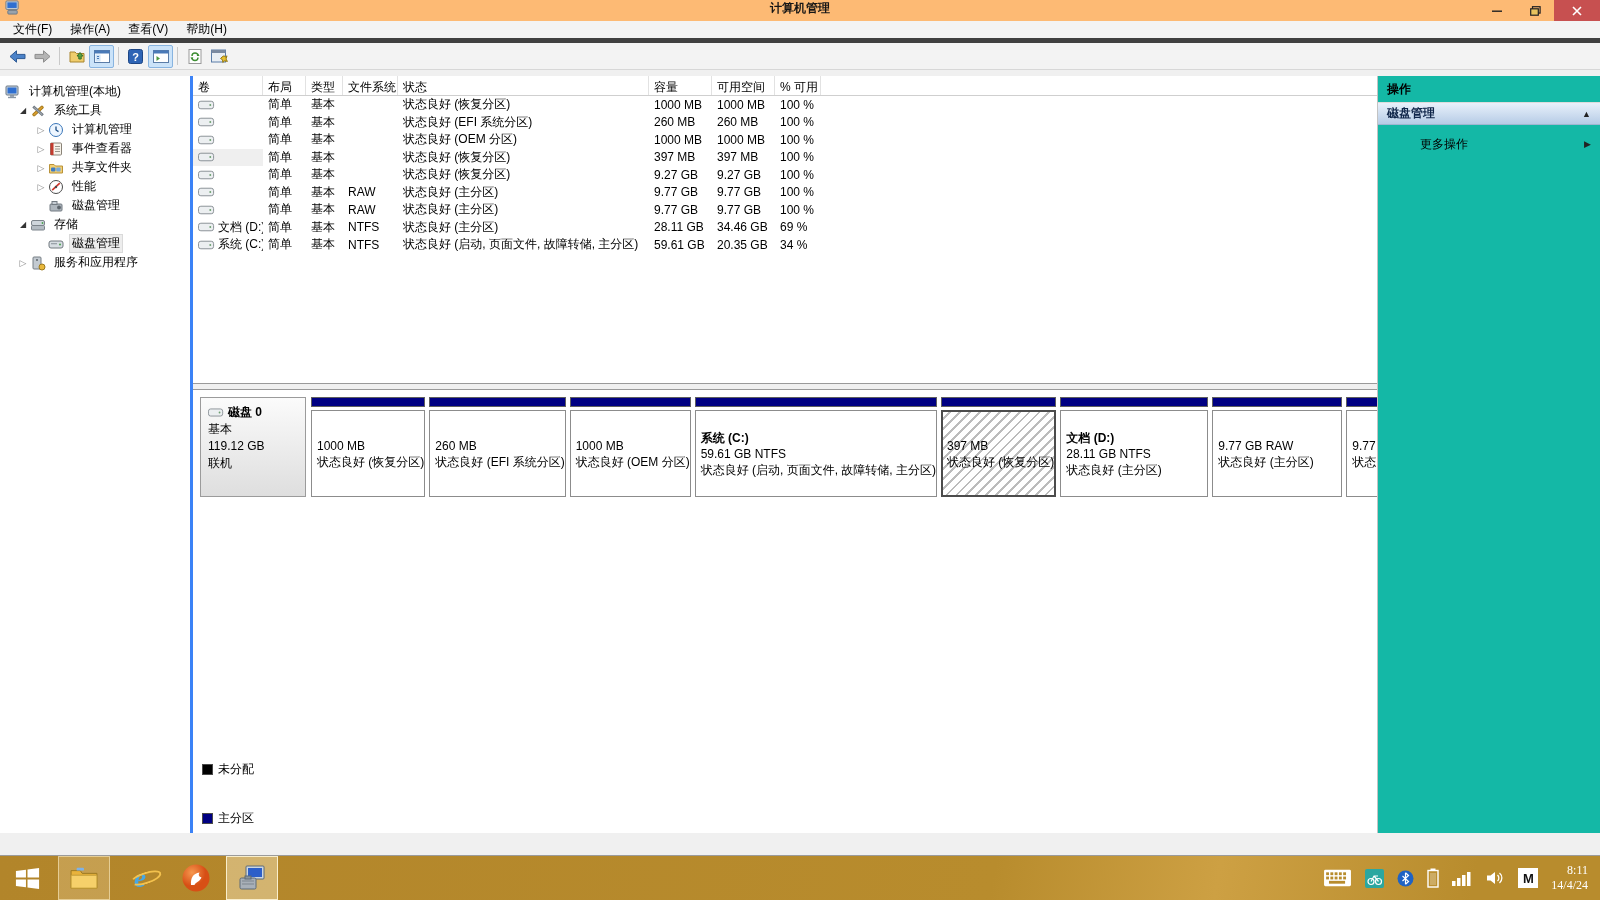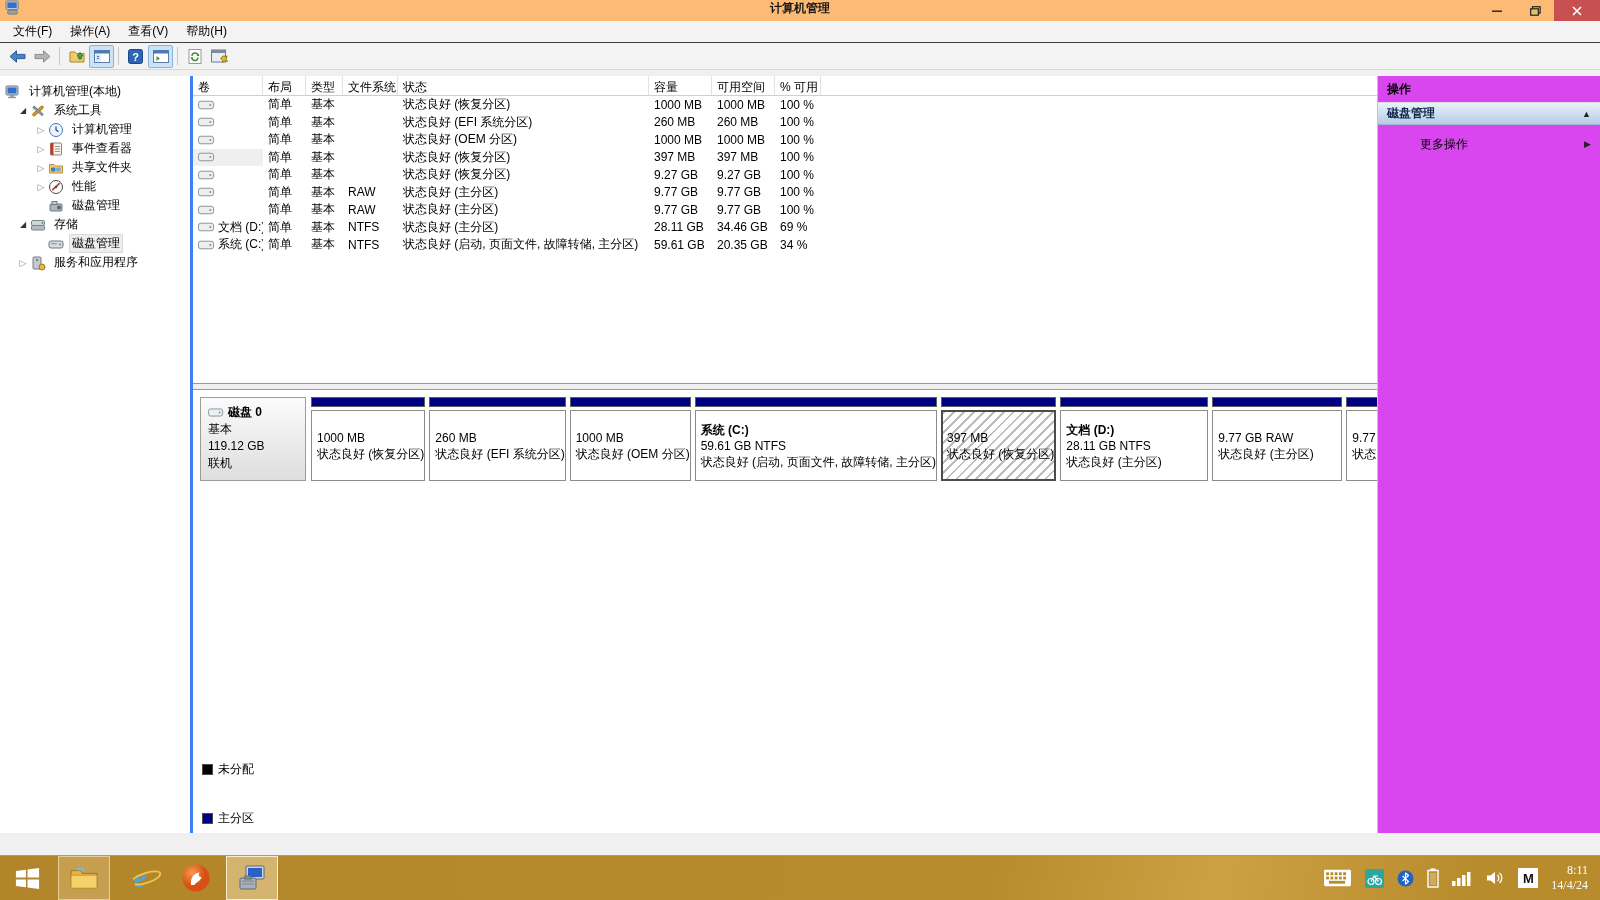--- a/index.html
+++ b/index.html
@@ -13,21 +13,21 @@
   
   .window { position:absolute; top:0; left:0; width:1600px; height:856px; background:#f0f0f0; border-bottom:1px solid #9b9b9b; }
 
   .titlebar { height:21px; background:#fdba74; display:flex; position:relative; }
   .titlebar .app-ic { margin-left:5px; }
   .titlebar .title { position:absolute; left:0; right:0; text-align:center; font-weight:600; color:#161616; }
   .win-controls { position:absolute; right:0; top:0; height:21px; display:flex; z-index:2; }
   .win-btn { width:38px; height:21px; display:flex; align-items:center; justify-content:center; color:#222; }
   .win-btn.close { width:46px; background:#c75050; color:#fff; }
 
-  .menubar { height:22px; background:#f3f3f3; display:flex; align-items:center; padding-left:4px; border-bottom:1px solid #404040; }
+  .menubar { height:22px; background:#f3f3f3; display:flex; align-items:center; padding-left:4px; border-bottom:5px solid #404040; }
   .menu-item { padding:2px 9px; cursor:default; }
 
   .toolbar { height:27px; background:#f3f3f3; display:flex; align-items:center; padding-left:5px; border-bottom:1px solid #d7d7d7; }
   .tb-btn { width:25px; height:23px; display:flex; align-items:center; justify-content:center; border:1px solid transparent; border-radius:2px; }
   .tb-btn.pressed { background:#cbe3f9; border-color:#88b4e0; }
   .tb-sep { width:1px; height:18px; background:#c9c9c9; margin:0 4px; }
 
   
   .main { position:absolute; top:70px; left:0; right:0; height:763px; display:flex; background:#f0f0f0; padding-top:6px; }
 
@@ -50,38 +50,38 @@
   .c-fs{width:55px;flex:0 0 55px} .c-status{width:251px;flex:0 0 251px} .c-cap{width:63px;flex:0 0 63px}
   .c-free{width:63px;flex:0 0 63px} .c-pct{width:46px;flex:0 0 46px} .c-rest{flex:1}
   .vol-row { display:flex; height:17.5px; align-items:center; }
   .vc { padding-left:5px; white-space:nowrap; overflow:hidden; display:flex; align-items:center; gap:3px; height:100%; }
   .vc.selcell { background:#efefef; }
   .vicon { flex:0 0 17px; }
 
   .splitter { height:6px; background:#f0f0f0; border-bottom:1px solid #9a9a9a; cursor:row-resize; }
 
   .disk-panel { flex:1; background:#fff; position:relative; padding:7px 2px 0 7px; overflow:hidden; }
-  .disk-row { display:flex; height:84px; }
+  .disk-row { display:flex; height:100px; }
   .disk-info { width:106px; flex:0 0 106px; background:linear-gradient(#fbfbfb,#dedede); border:1px solid #9b9b9b; padding:6px 0 0 7px; line-height:17px; }
   .disk-info .dname { font-weight:bold; display:flex; align-items:center; gap:4px; }
   .parts { display:flex; margin-left:5px; gap:4px; min-width:0; }
   .part { display:flex; flex-direction:column; }
   .band { height:10px; background:#000082; border:1px solid #5f5f5f; }
   .pbody { flex:1; margin-top:3px; border:1px solid #8c8c8c; background:#fff; padding-left:5px;
            display:flex; flex-direction:column; justify-content:center; overflow:hidden; line-height:16px; }
   .pbody div { white-space:nowrap; }
   .part.selected .pbody { background:repeating-linear-gradient(-45deg,#ffffff 0 5px,#bcbcbc 5px 7px); border:2px solid #4c4c4c; padding-left:4px; }
   .pname { font-weight:bold; }
 
   .legend { position:absolute; left:9px; bottom:6px; display:flex; gap:32px; align-items:center;flex-direction:column; }
   .lg { display:flex; gap:5px; align-items:center; }
   .sw { width:11px; height:11px; border:1px solid #4a4a4a; }
   .sw.black { background:#000000; } .sw.navy { background:#000082; }
 
-  .actions-panel { width:223px; flex:0 0 223px; background:#d946ef; border-left:1px solid #c3c3c3; }
+  .actions-panel { width:223px; flex:0 0 223px; background:#14b8a6; border-left:1px solid #c3c3c3; }
   .ap-title { font-weight:bold; padding:5px 9px 4px; border-bottom:1px solid #dcdcdc; }
   .ap-section { height:22px; background:linear-gradient(#e9f1fb,#b6cce6); border-bottom:1px solid #9fb6d1;
                 display:flex; align-items:center; justify-content:space-between; padding:0 9px; font-weight:bold; color:#10264a; }
   .ap-chev { font-size:9px; color:#222; }
   .ap-more { margin-top:9px; height:20px; display:flex; align-items:center; justify-content:space-between; padding-left:42px; padding-right:9px; }
 
   
   .taskbar { position:absolute; left:0; bottom:0; width:1600px; height:44px;
     background:linear-gradient(100deg,#b2852a 0%,#b88c2d 62%,#cda043 76%,#b88c2d 92%);
     display:flex; align-items:stretch; color:#fff; }

